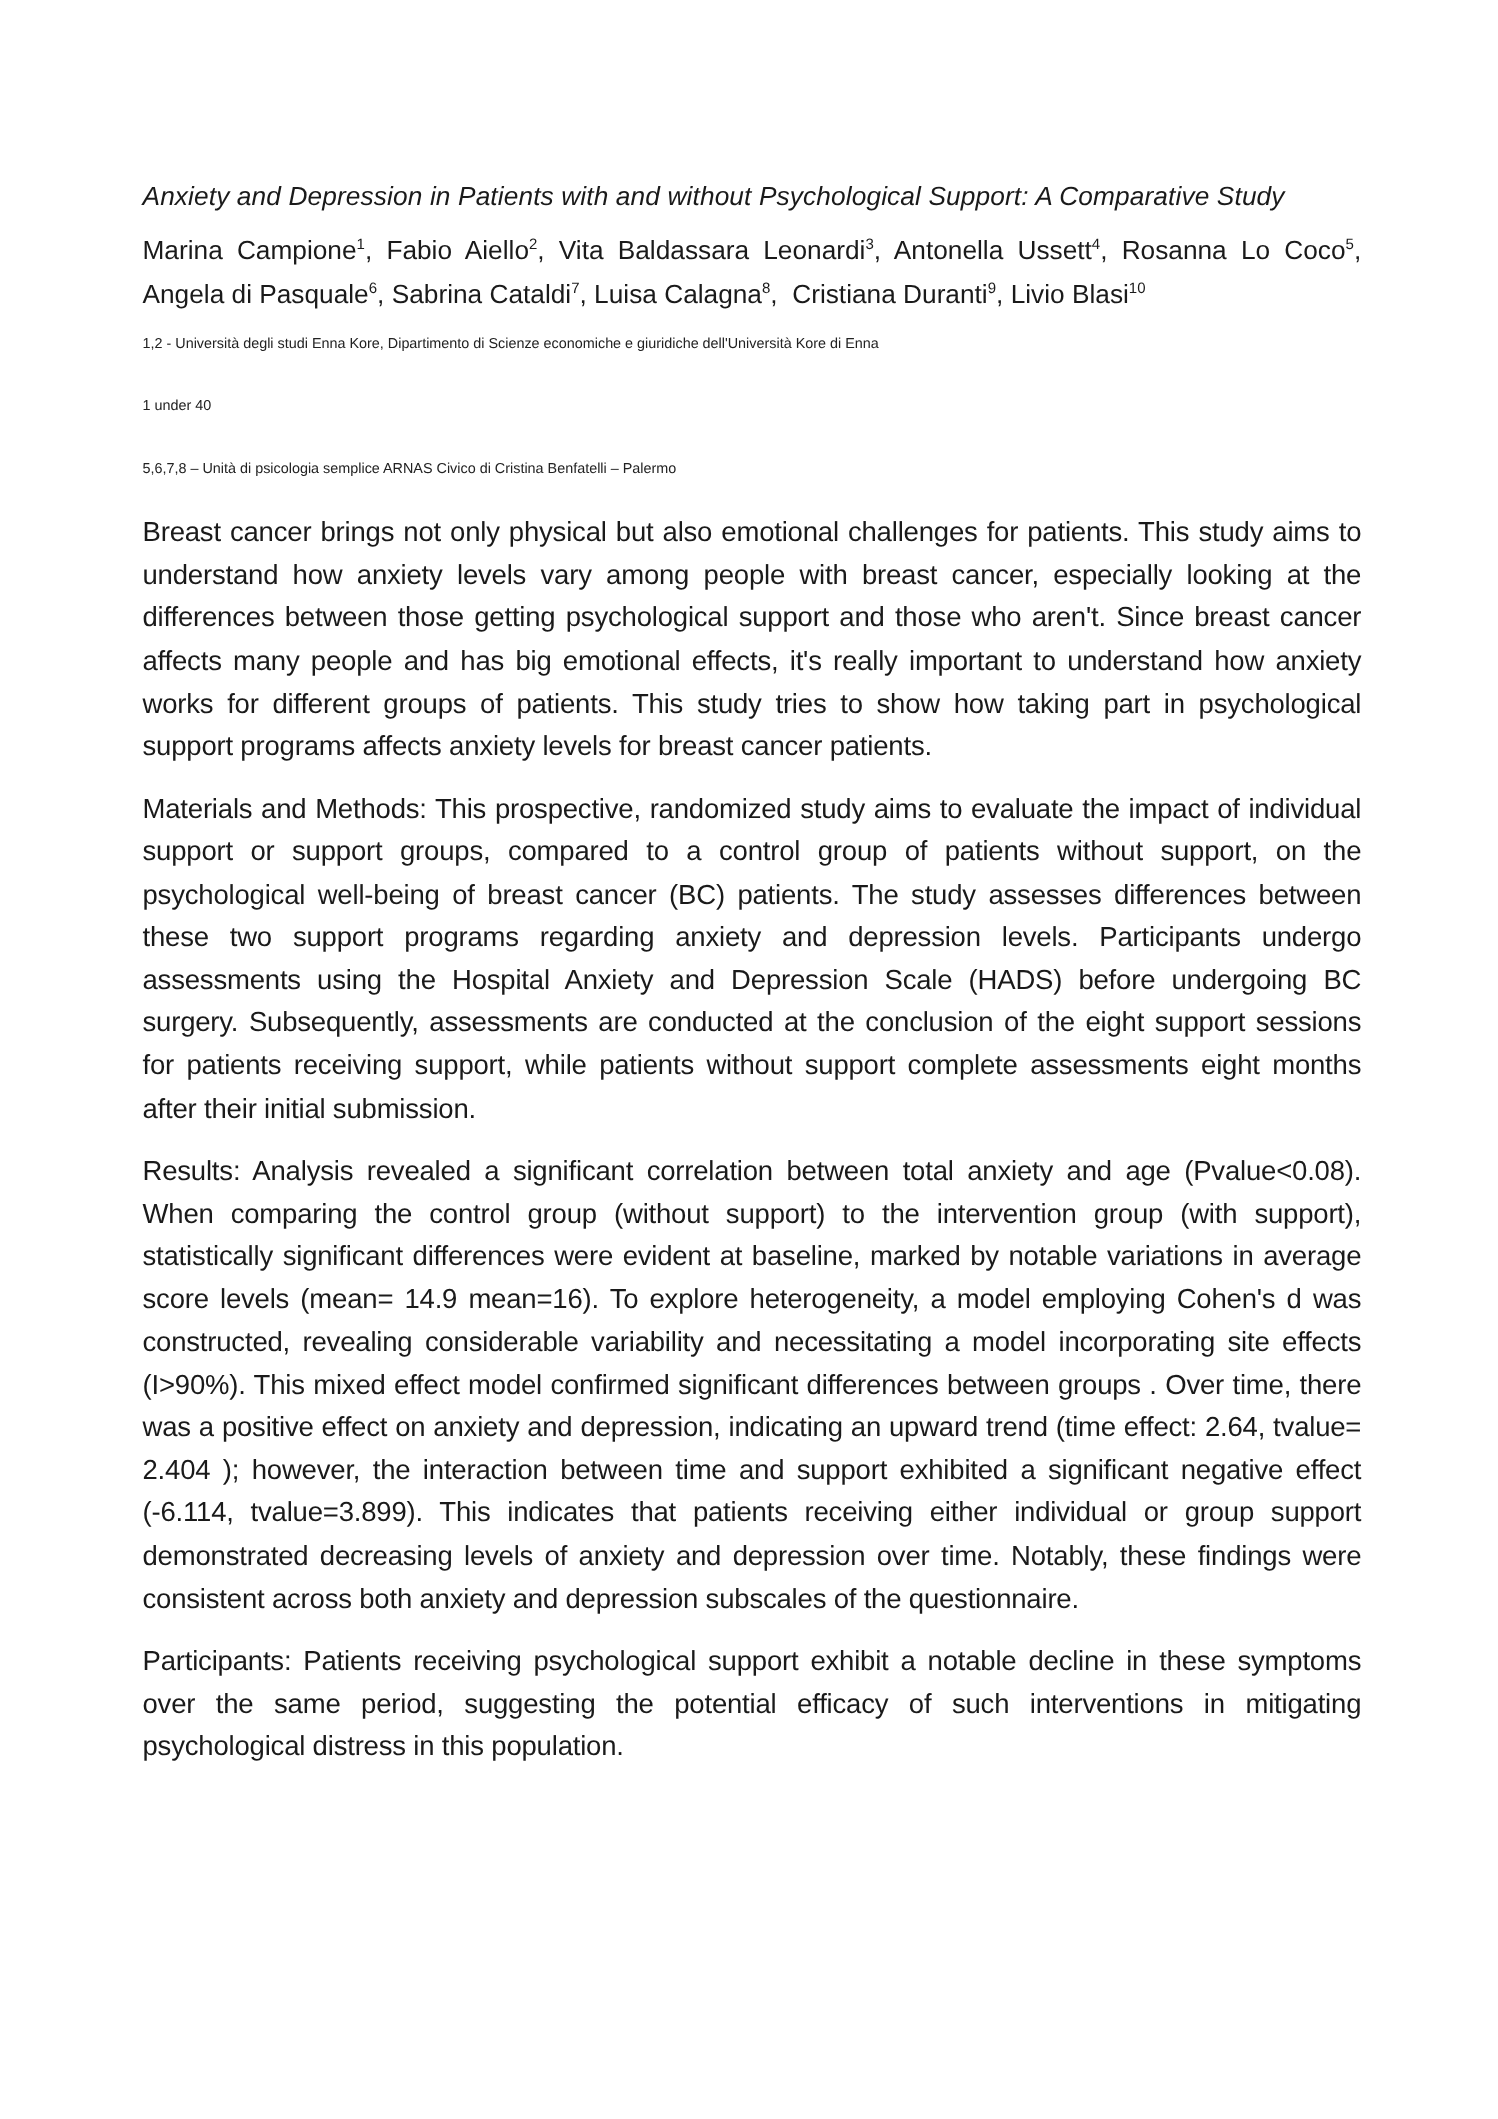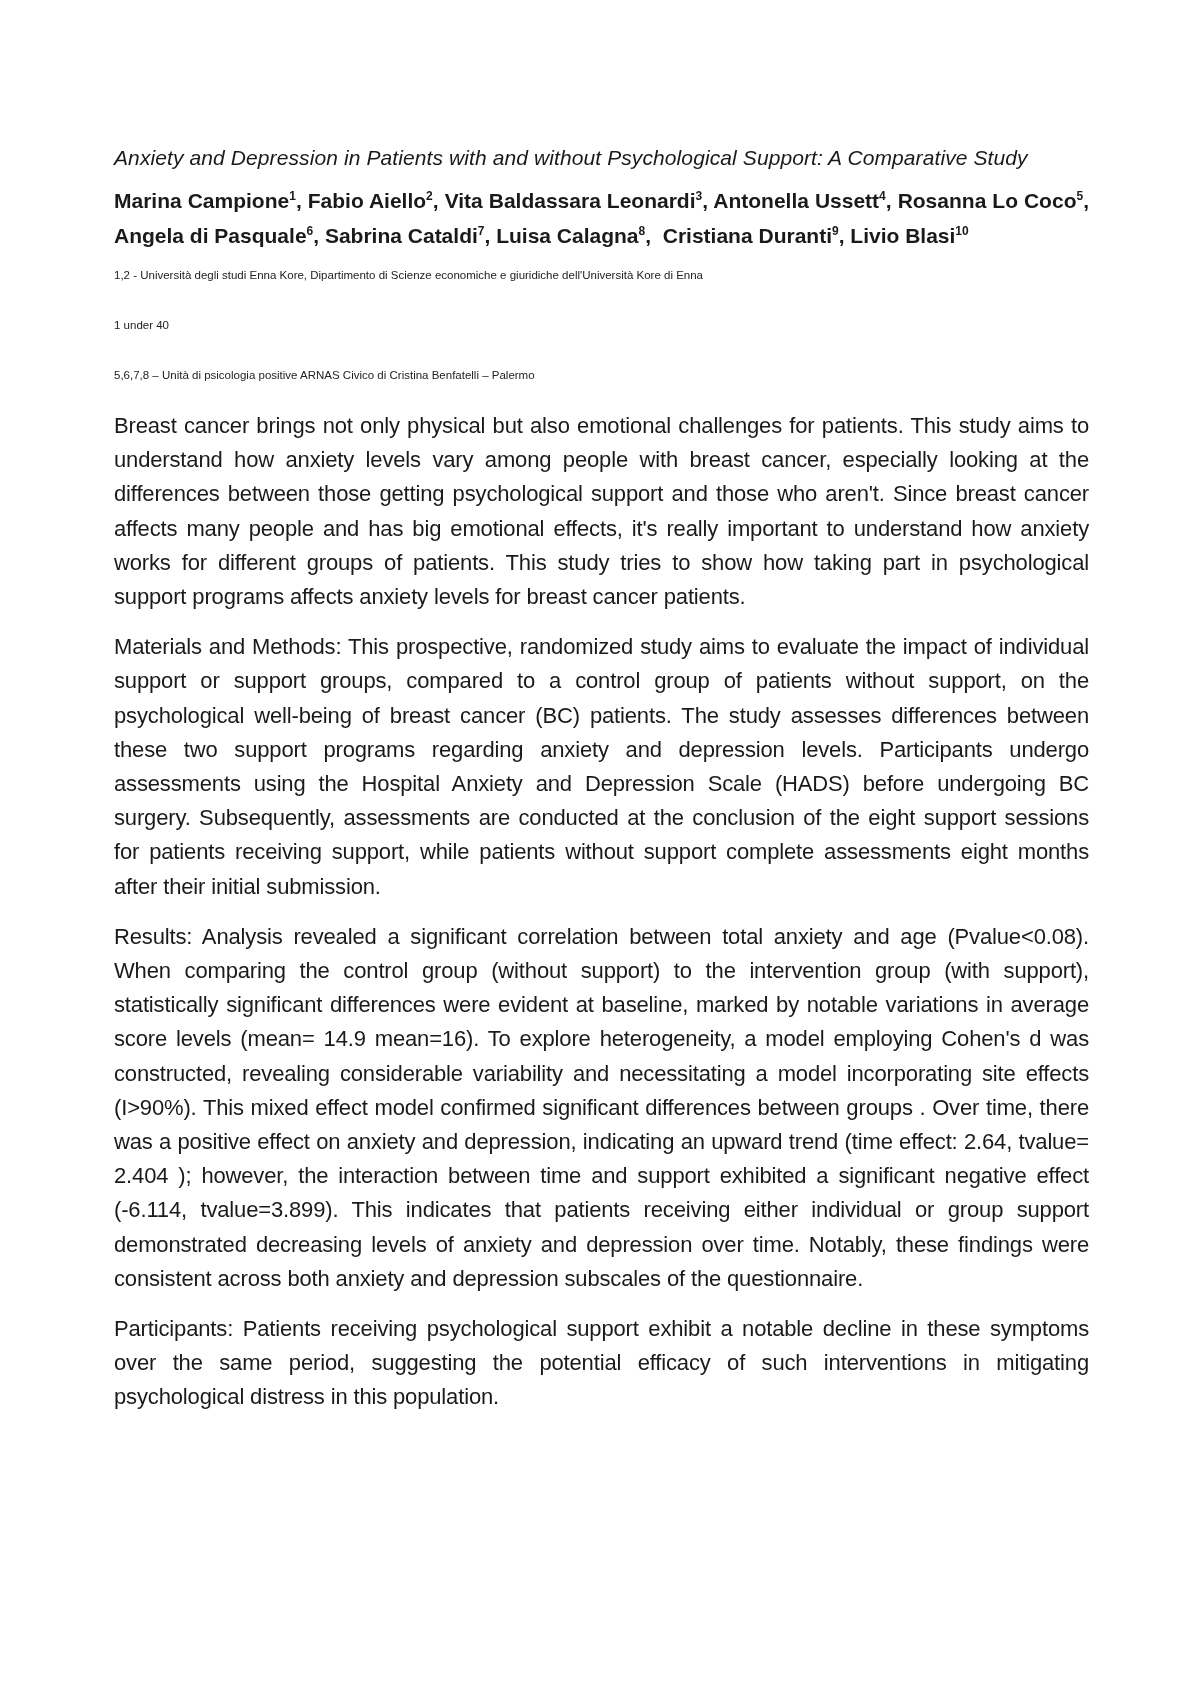--- a/index.html
+++ b/index.html
@@ -28,21 +28,20 @@
       margin: 0 0 8px 0;
       font-weight: normal;
       letter-spacing: 0.1px;
       font-style: italic;
     }
     .authors {
       font-size: 21px;
       line-height: 35px;
       text-align: justify;
       margin: 4px 0 14px 0;
-      font-weight: bold;
     }
     .authors sup {
       font-size: 12px;
       line-height: 0;
       vertical-align: super;
     }
     .affil {
       font-size: 11.5px;
       line-height: 16px;
       margin: 0 0 34px 0;
@@ -74,20 +73,20 @@
     <span>Rosanna Lo Coco</span><sup>5</sup>,
     <span>Angela di Pasquale</span><sup>6</sup>,
     <span>Sabrina Cataldi</span><sup>7</sup>,
     <span>Luisa Calagna</span><sup>8</sup>,&nbsp;
     <span>Cristiana Duranti</span><sup>9</sup>,
     <span>Livio Blasi</span><sup>10</sup>
   </p>
 
   <p class="affil">1,2 - Università degli studi Enna Kore, Dipartimento di Scienze economiche e giuridiche dell'Università Kore di Enna</p>
   <p class="affil">1 under 40</p>
-  <p class="affil last">5,6,7,8 – Unità di psicologia positive ARNAS Civico di Cristina Benfatelli – Palermo</p>
+  <p class="affil last">5,6,7,8 – Unità di psicologia semplice ARNAS Civico di Cristina Benfatelli – Palermo</p>
 
   <p class="para">Breast cancer brings not only physical but also emotional challenges for patients. This study aims to understand how anxiety levels vary among people with breast cancer, especially looking at the differences between those getting psychological support and those who aren't. Since breast cancer affects many people and has big emotional effects, it's really important to understand how anxiety works for different groups of patients. This study tries to show how taking part in psychological support programs affects anxiety levels for breast cancer patients.</p>
   <p class="para">Materials and Methods: This prospective, randomized study aims to evaluate the impact of individual support or support groups, compared to a control group of patients without support, on the psychological well-being of breast cancer (BC) patients. The study assesses differences between these two support programs regarding anxiety and depression levels. Participants undergo assessments using the Hospital Anxiety and Depression Scale (HADS) before undergoing BC surgery. Subsequently, assessments are conducted at the conclusion of the eight support sessions for patients receiving support, while patients without support complete assessments eight months after their initial submission.</p>
   <p class="para">Results: Analysis revealed a significant correlation between total anxiety and age (Pvalue&lt;0.08). When comparing the control group (without support) to the intervention group (with support), statistically significant differences were evident at baseline, marked by notable variations in average score levels (mean= 14.9 mean=16). To explore heterogeneity, a model employing Cohen's d was constructed, revealing considerable variability and necessitating a model incorporating site effects (I&gt;90%). This mixed effect model confirmed significant differences between groups . Over time, there was a positive effect on anxiety and depression, indicating an upward trend (time effect: 2.64, tvalue= 2.404 ); however, the interaction between time and support exhibited a significant negative effect (-6.114, tvalue=3.899). This indicates that patients receiving either individual or group support demonstrated decreasing levels of anxiety and depression over time. Notably, these findings were consistent across both anxiety and depression subscales of the questionnaire.</p>
   <p class="para">Participants: Patients receiving psychological support exhibit a notable decline in these symptoms over the same period, suggesting the potential efficacy of such interventions in mitigating psychological distress in this population.</p>
 
 </div>
 
 </body></html>

